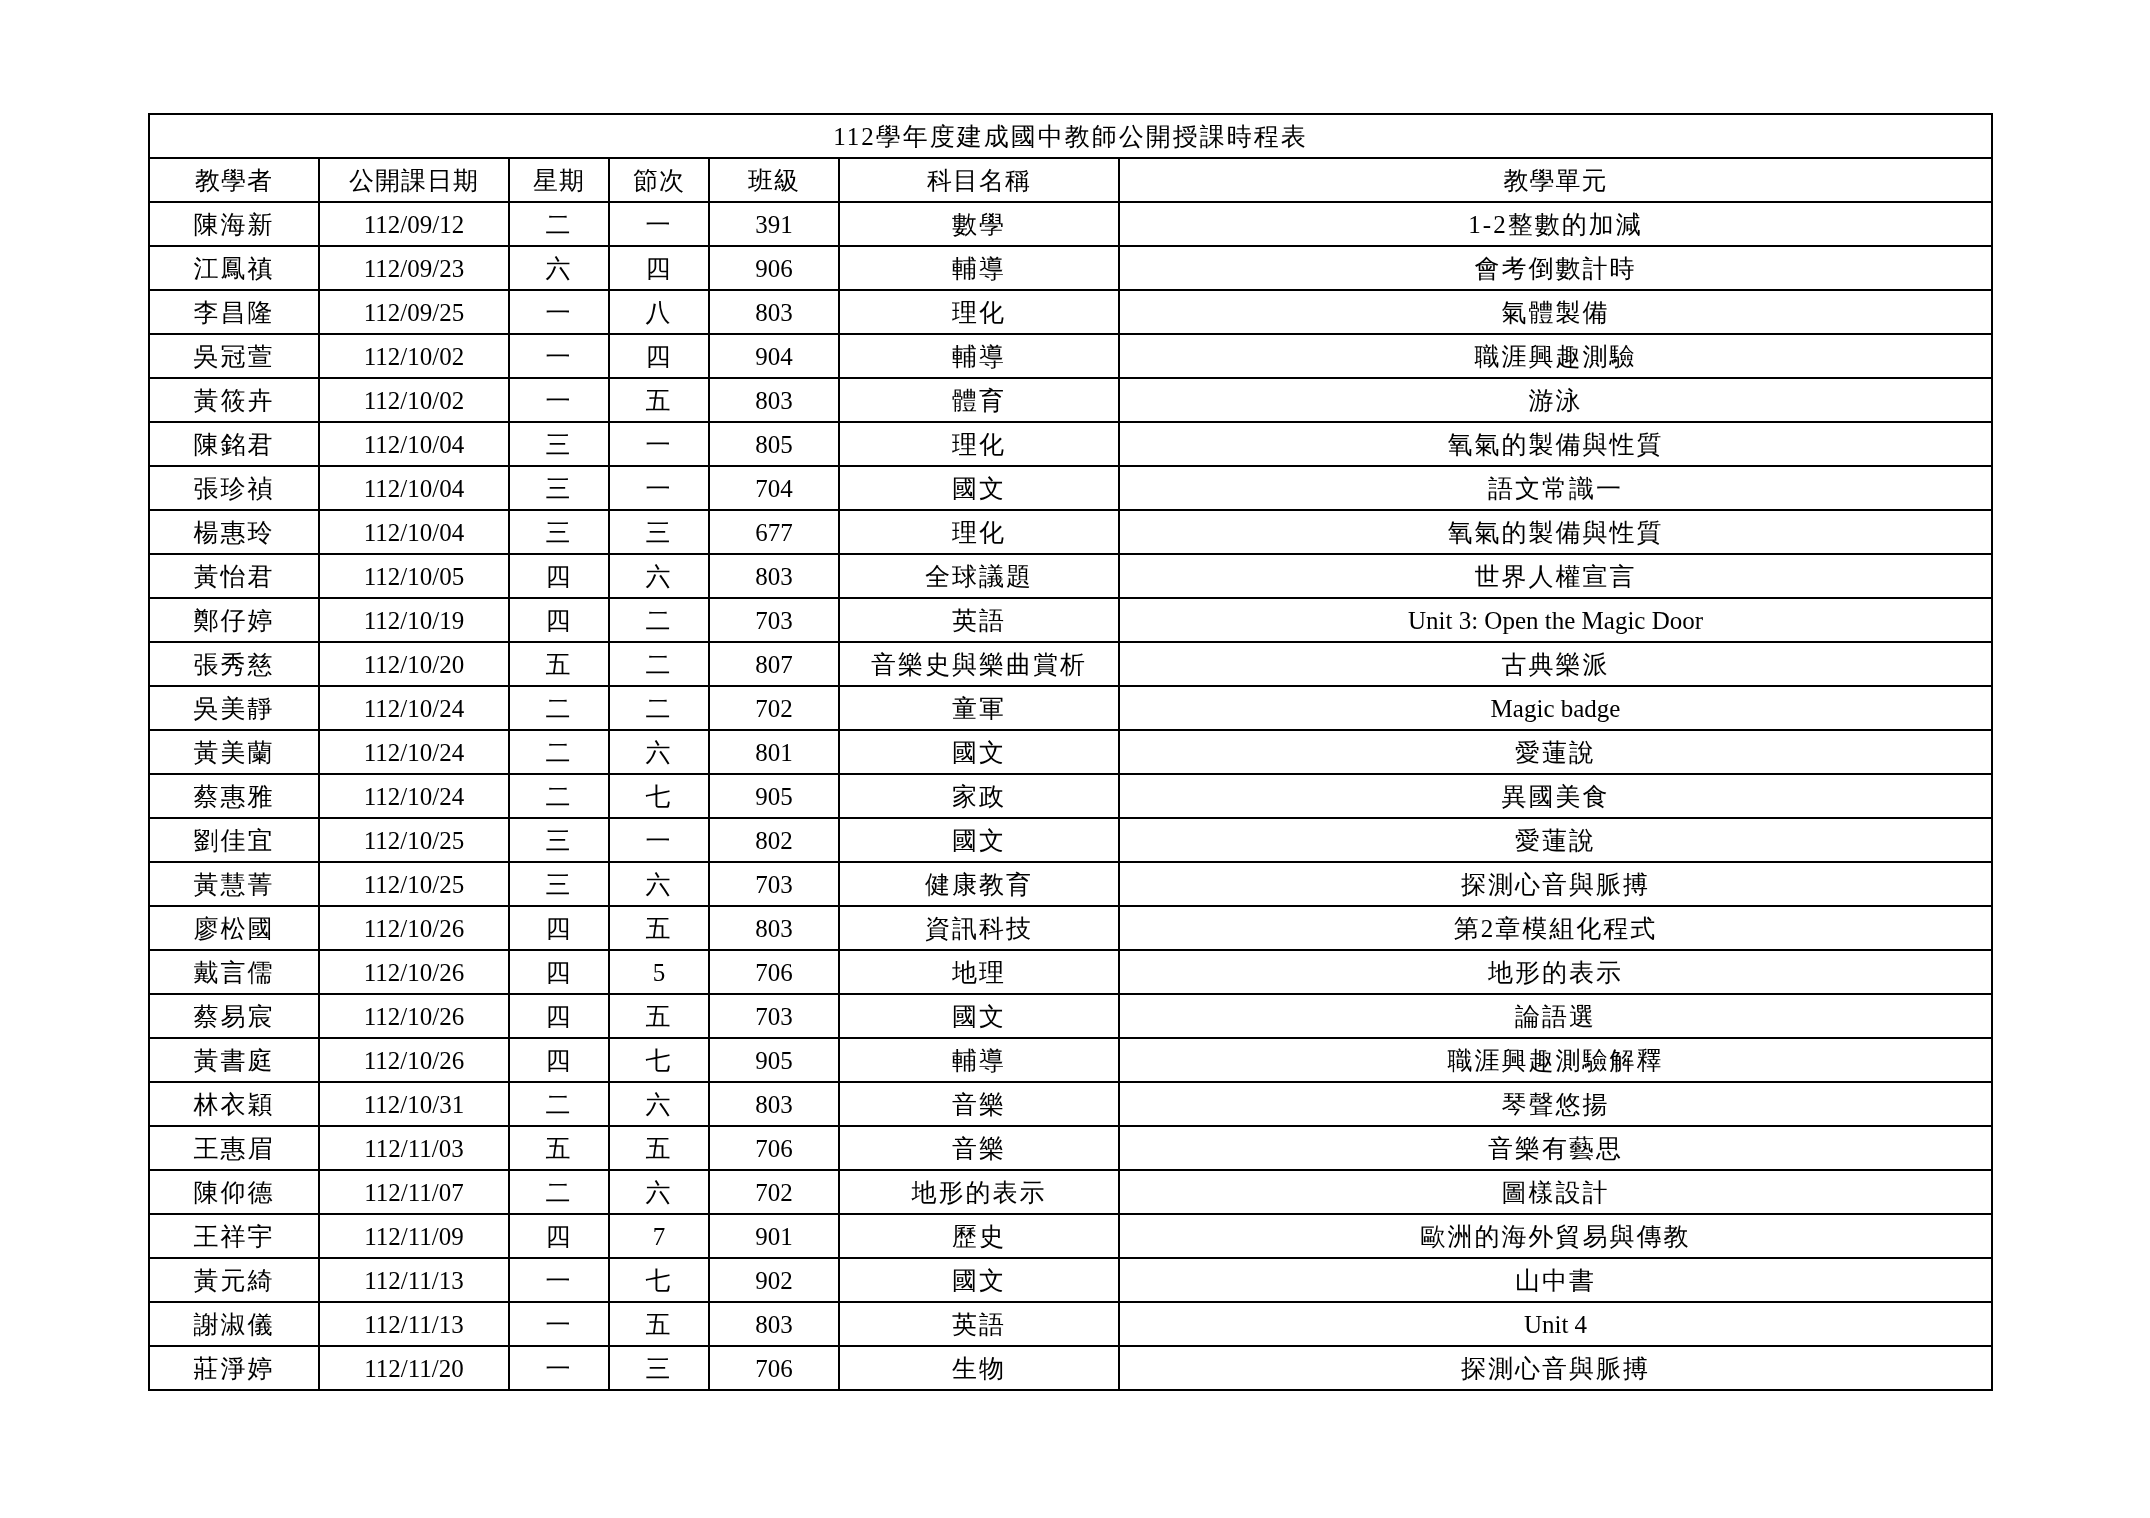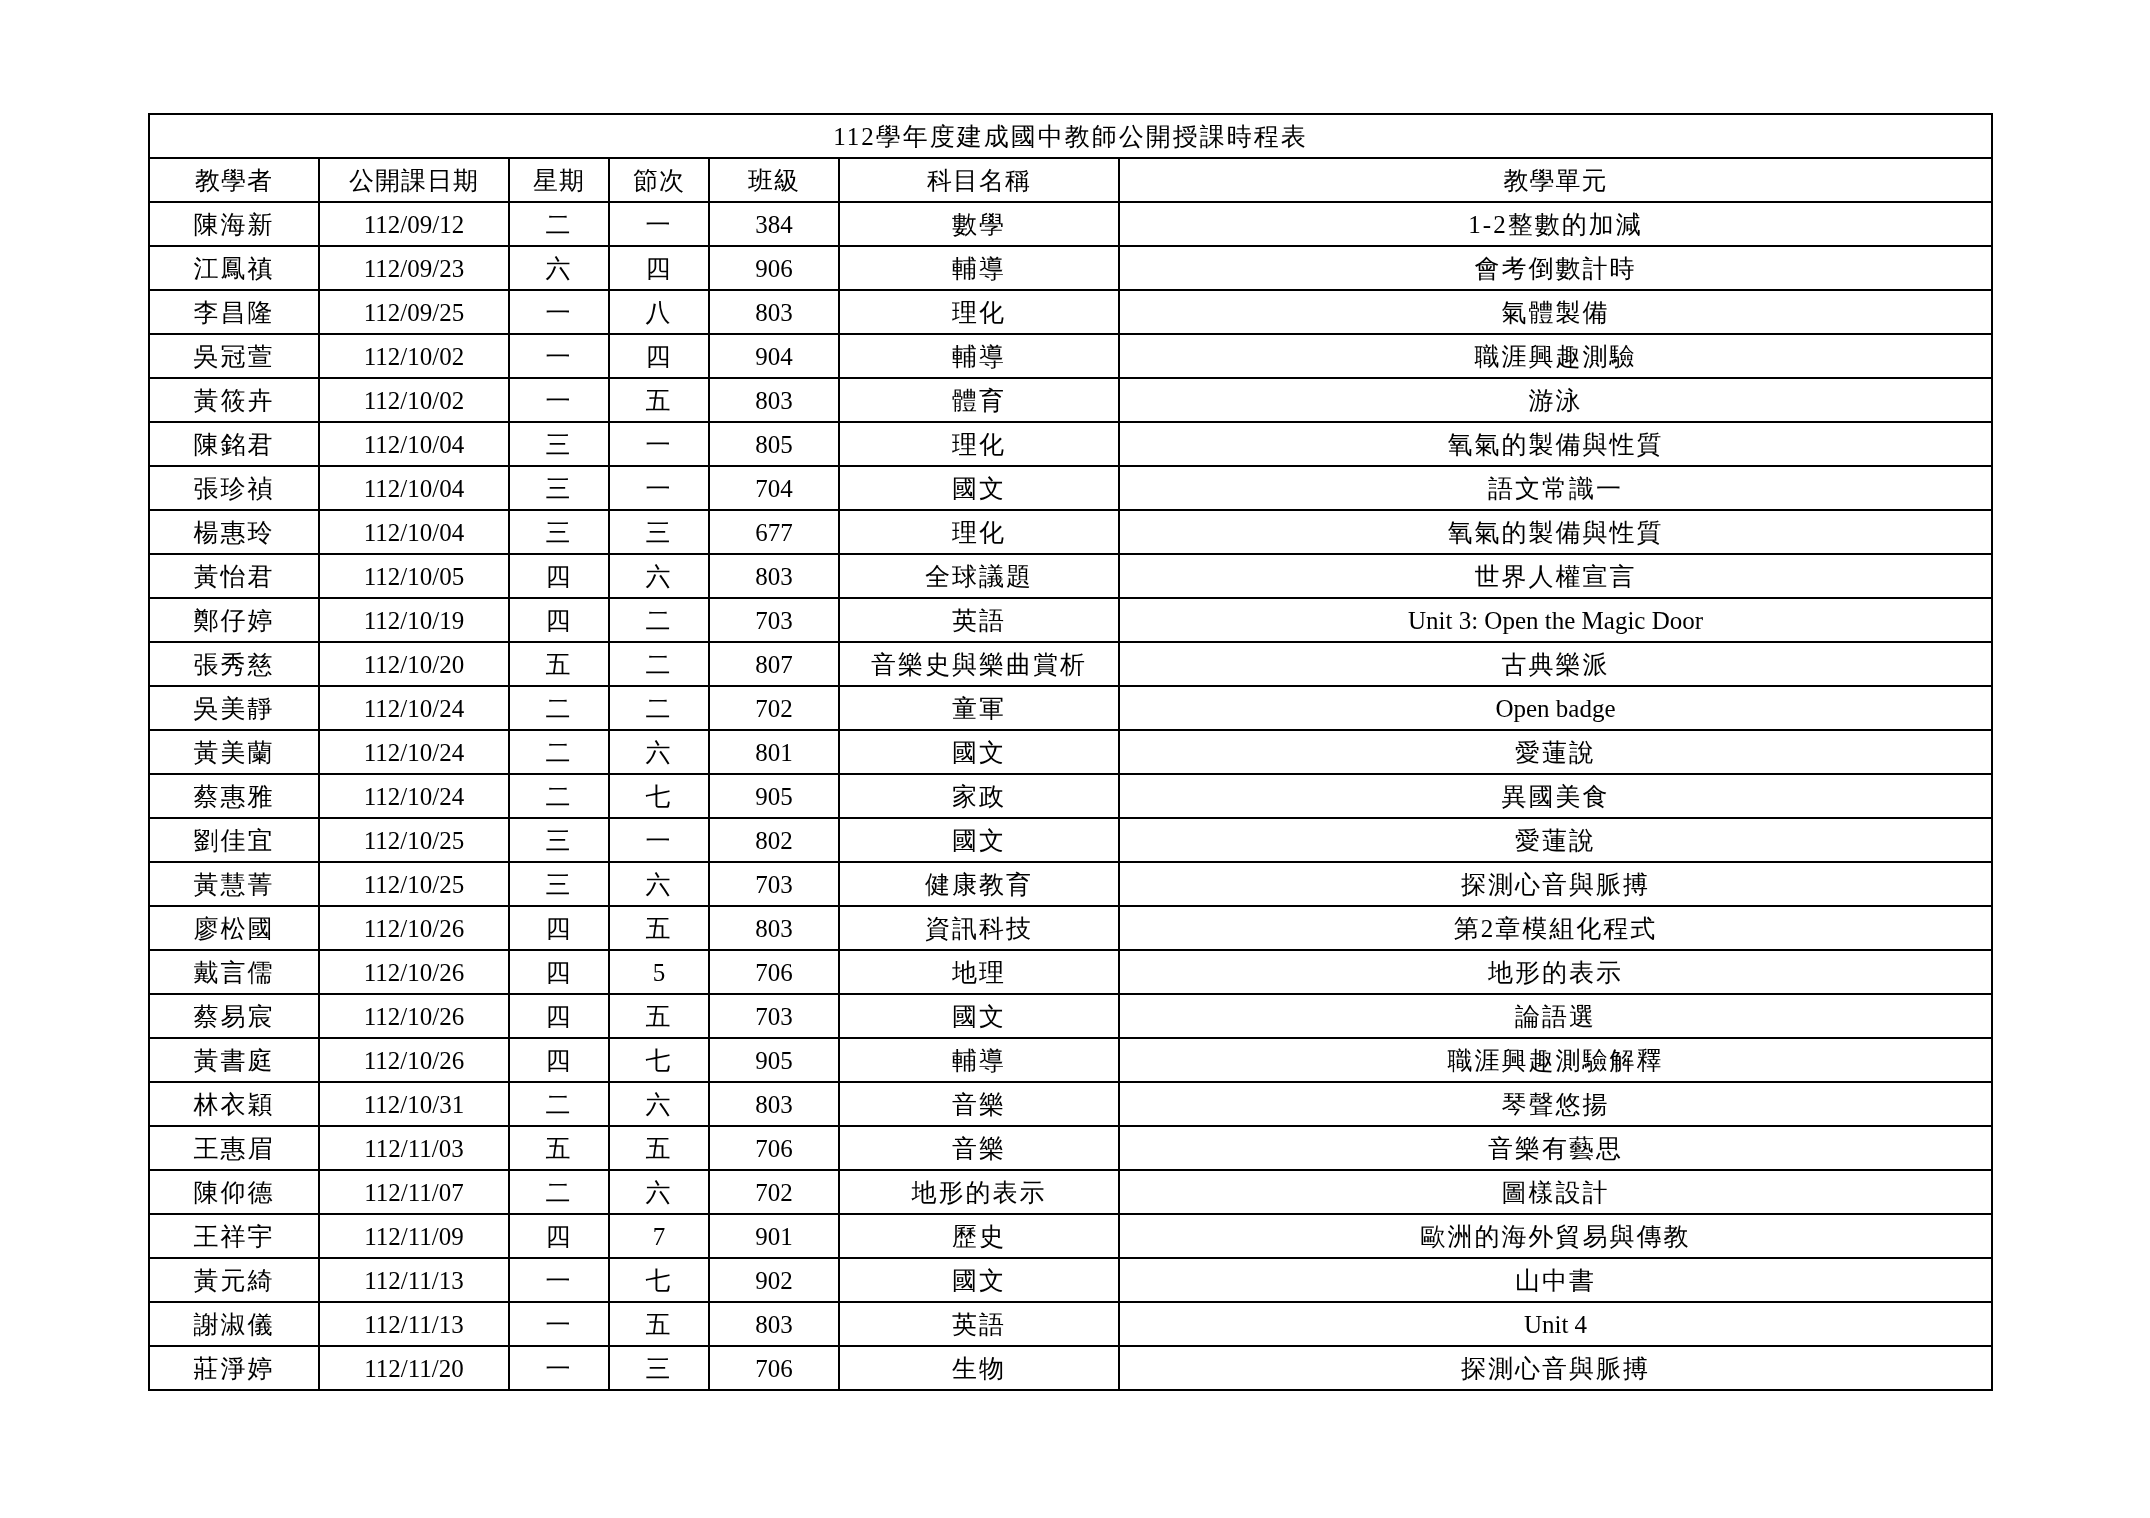--- a/index.html
+++ b/index.html
@@ -107,21 +107,21 @@
           <td class="cjk">班級</td>
           <td class="cjk">科目名稱</td>
           <td class="cjk">教學單元</td>
         </tr>
 
         <tr>
           <td class="cjk">陳海新</td>
           <td class="date-text">112/09/12</td>
           <td class="cjk">二</td>
           <td class="cjk">一</td>
-          <td class="num-text">384</td>
+          <td class="num-text">391</td>
           <td class="cjk">數學</td>
           <td class="cjk">1-2整數的加減</td>
         </tr>
         <tr>
           <td class="cjk">江鳳禛</td>
           <td class="date-text">112/09/23</td>
           <td class="cjk">六</td>
           <td class="cjk">四</td>
           <td class="num-text">906</td>
           <td class="cjk">輔導</td>
@@ -208,21 +208,21 @@
           <td class="cjk">音樂史與樂曲賞析</td>
           <td class="cjk">古典樂派</td>
         </tr>
         <tr>
           <td class="cjk">吳美靜</td>
           <td class="date-text">112/10/24</td>
           <td class="cjk">二</td>
           <td class="cjk">二</td>
           <td class="num-text">702</td>
           <td class="cjk">童軍</td>
-          <td class="latin">Open badge</td>
+          <td class="latin">Magic badge</td>
         </tr>
         <tr>
           <td class="cjk">黃美蘭</td>
           <td class="date-text">112/10/24</td>
           <td class="cjk">二</td>
           <td class="cjk">六</td>
           <td class="num-text">801</td>
           <td class="cjk">國文</td>
           <td class="cjk">愛蓮說</td>
         </tr>

